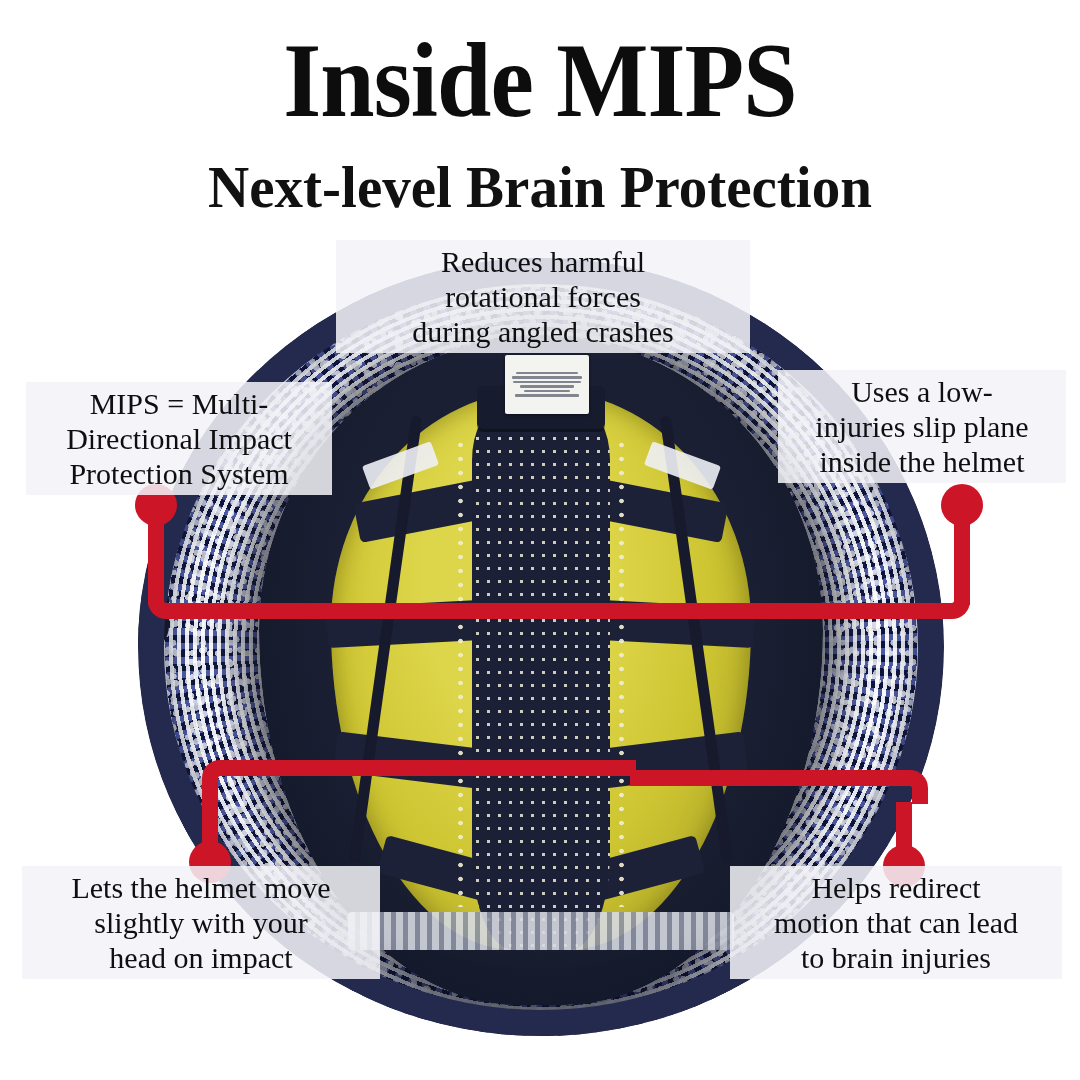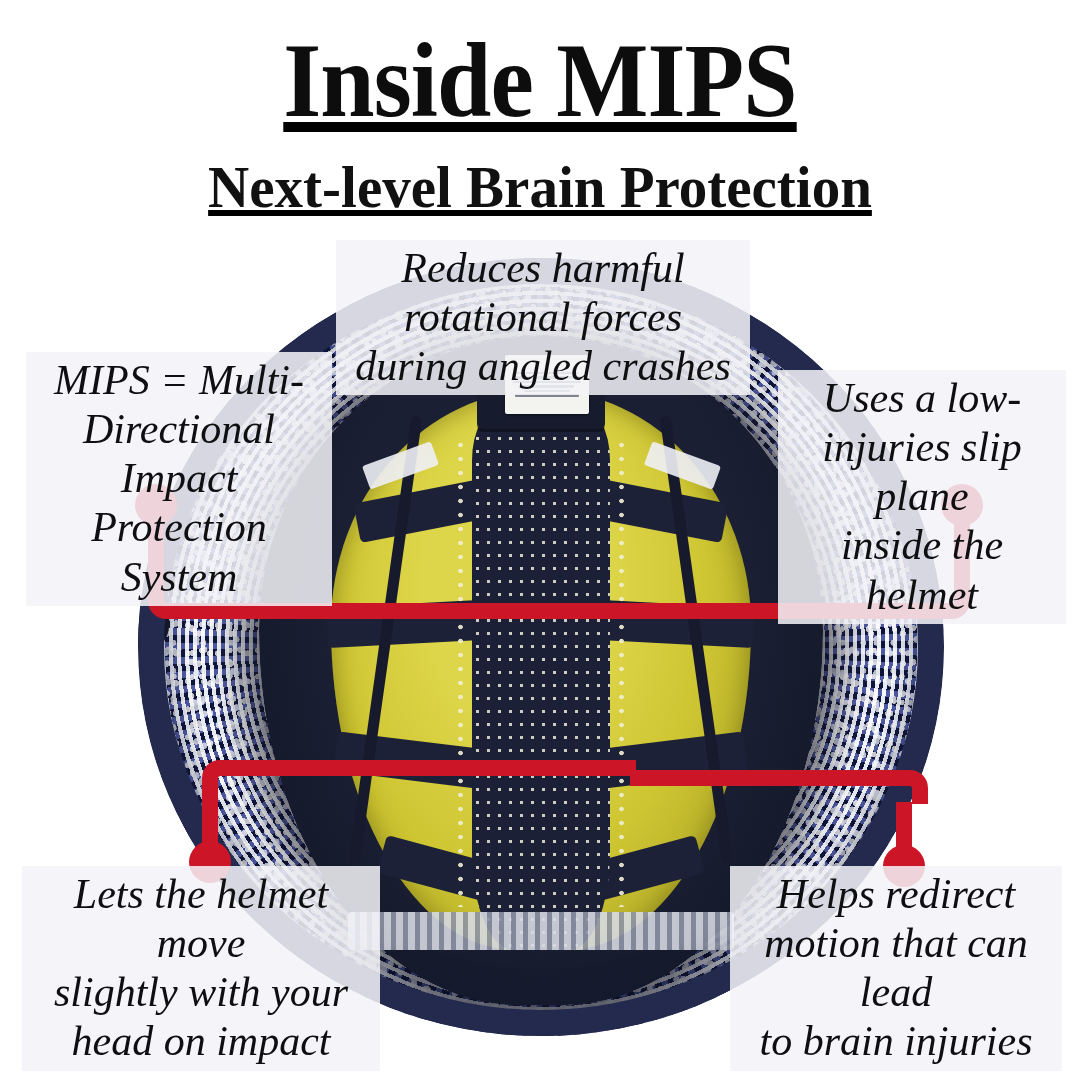--- a/index.html
+++ b/index.html
@@ -6,21 +6,21 @@
   * { margin:0; padding:0; box-sizing:border-box; }
   html,body { width:1080px; height:1080px; }
   body {
     background:#ffffff;
     font-family:"Liberation Serif", serif;
     position:relative;
     overflow:hidden;
   }
 
   
-  #header { position:absolute; left:0; top:0; width:1080px; text-align:center;text-decoration:underline; }
+  #header { position:absolute; left:0; top:0; width:1080px; text-align:center; }
   #title {
     font-family:"Liberation Serif", serif;
     font-weight:bold;
     font-size:105px;
     line-height:1.0;
     letter-spacing:-1px;
     color:#0d0d0d;
     margin-top:28px;
     transform:scaleX(0.93);
   }
@@ -192,25 +192,24 @@
     border-color:#cc1526;
     border-style:solid;
   }
 
   
   .callout {
     position:absolute;
     background:rgba(243,243,248,.86);
     color:#0f0f12;
     font-family:"Liberation Serif", serif;
-    font-size:42px;
+    font-size:30px;
     line-height:1.17;
     padding:4px 10px;
     white-space:pre-line;
-    font-style:italic;
   }
   .ca-center { text-align:center; }
 </style>
 </head>
 <body>
 
 <div id="header">
   <div id="title">Inside MIPS</div>
   <div id="subtitle">Next-level Brain Protection</div>
 </div>
@@ -273,21 +272,21 @@
 
 <div class="lead" style="left:630px; top:770px; width:280px; height:16px;"></div>
 <div class="elbow" style="left:894px; top:770px; width:34px; height:34px; border-width:16px 16px 0 0; border-top-right-radius:18px;"></div>
 <div class="lead" style="left:896px; top:802px; width:16px; height:56px;"></div>
 <div class="dot" style="left:883px; top:845px;"></div>
 
 <div class="callout ca-center" style="left:336px; top:240px; width:414px;">Reduces harmful
 rotational forces
 during angled crashes</div>
 
-<div class="callout ca-center" style="left:26px; top:352px; width:306px;">MIPS = Multi-
+<div class="callout ca-center" style="left:26px; top:382px; width:306px;">MIPS = Multi-
 Directional Impact
 Protection System</div>
 
 <div class="callout ca-center" style="left:778px; top:370px; width:288px;">Uses a low-
 injuries slip plane
 inside the helmet</div>
 
 <div class="callout ca-center" style="left:22px; top:866px; width:358px;">Lets the helmet move
 slightly with your
 head on impact</div>

